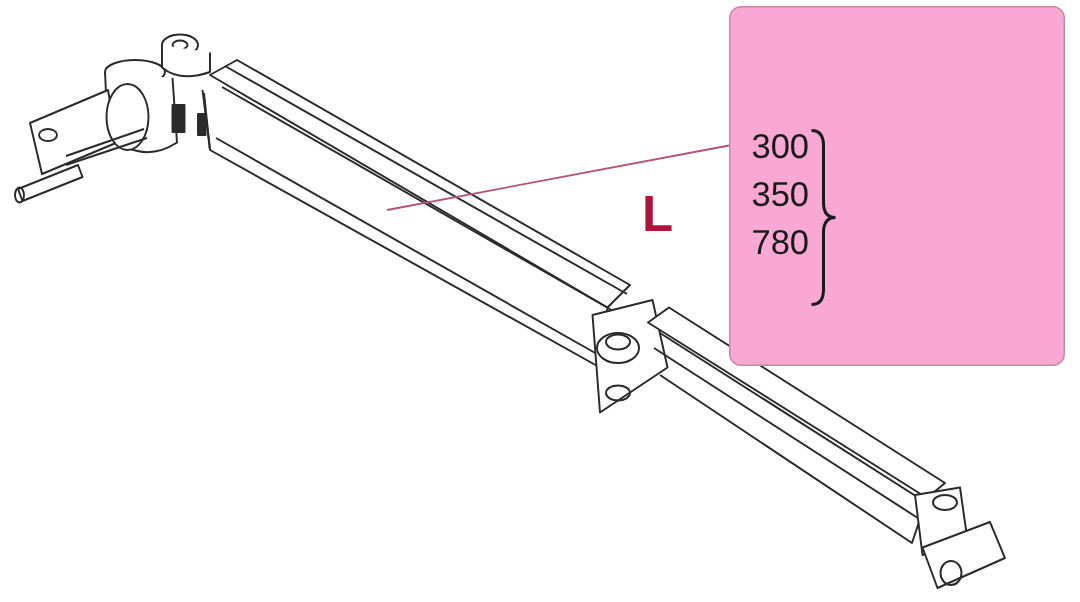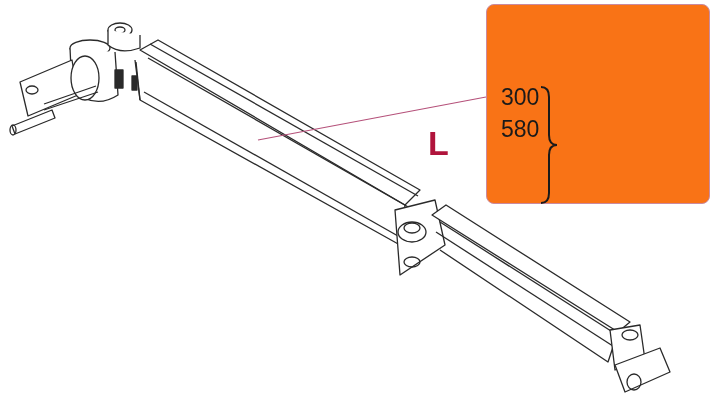--- a/index.html
+++ b/index.html
@@ -1,18 +1,18 @@
 <!DOCTYPE html>
 <html><head>
 <meta charset="utf-8">
 <style>
   html,body{margin:0;padding:0;background:#ffffff;}
   body{width:720px;height:401px;position:relative;overflow:hidden;font-family:"Liberation Sans",sans-serif;}
   .drawing{position:absolute;left:0;top:0;width:720px;height:401px;}
-  .callout{position:absolute;left:486px;top:4px;width:224px;height:200px;border:1.5px solid #c98aa0;border-radius:8px;box-sizing:border-box;background:#f97316;}
+  .callout{position:absolute;left:486px;top:4px;width:224px;height:240px;border:1.5px solid #c98aa0;border-radius:8px;box-sizing:border-box;background:#f9a8d4;}
   .lengths{position:absolute;left:14px;top:76px;font-size:23px;line-height:32px;color:#1a1a1a;}
   .code{position:absolute;left:88px;top:126px;font-size:23px;color:#1a1a1a;}
   .label-L{position:absolute;left:428px;top:126px;font-size:34px;font-weight:bold;color:#b0143c;line-height:1;}
 </style>
 </head>
 <body>
 
 <svg class="drawing" viewBox="0 0 720 401" xmlns="http://www.w3.org/2000/svg">
   <g fill="none" stroke="#2a2a2a" stroke-width="1.3" stroke-linejoin="round">
 
@@ -56,18 +56,19 @@
     <ellipse cx="634" cy="382" rx="7" ry="8"></ellipse>
   </g>
   <line x1="258" y1="140" x2="486" y2="97" stroke="#b5517a" stroke-width="1.2"></line>
 </svg>
 
 <div class="label-L">L</div>
 
 <div class="callout">
   <div class="lengths">
     <div>300</div>
-    <div>580</div>
+    <div>350</div>
+    <div>780</div>
   </div>
   <svg style="position:absolute;left:52px;top:80px;" width="20" height="120" viewBox="0 0 20 120">
     <path d="M2 2 Q10 2 10 12 L10 50 Q10 60 18 60 Q10 60 10 70 L10 108 Q10 118 2 118" fill="none" stroke="#1a1a1a" stroke-width="2"></path>
   </svg>
 </div>
 
 </body></html>

